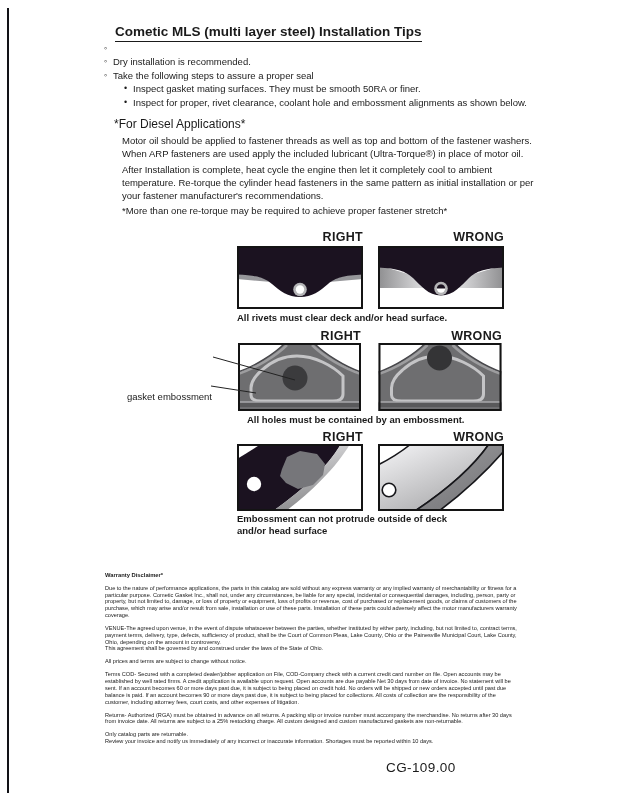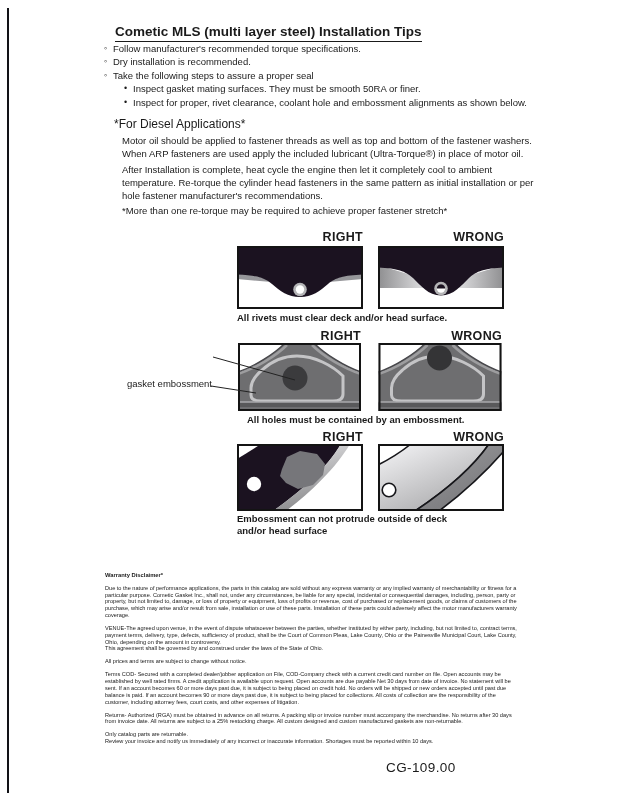--- a/index.html
+++ b/index.html
@@ -38,21 +38,20 @@
 
 <div id="page">
 
   <div id="left-rule" class="abs"></div>
 
   <div id="doc-title" class="abs">Cometic MLS (multi layer steel) Installation Tips</div>
 
   <div id="tips" class="abs">
     <div class="tip-row">
         <span class="tip-marker">◦</span>
-        <span>Follow manufacturer's recommended torque specifications.</span>
       </div>
     <div class="tip-row">
         <span class="tip-marker">◦</span>
         <span>Dry installation is recommended.</span>
       </div>
     <div class="tip-row">
         <span class="tip-marker">◦</span>
         <span>Take the following steps to assure a proper seal</span>
       </div>
     <div class="tip-row sub">
@@ -60,21 +59,21 @@
         <span>Inspect gasket mating surfaces.  They must be smooth 50RA or finer.</span>
       </div>
     <div class="tip-row sub">
         <span class="tip-marker">•</span>
         <span>Inspect for proper, rivet clearance, coolant hole and embossment alignments as shown below.</span>
       </div>
   </div>
 
   <div id="diesel-heading" class="abs">*For Diesel Applications*</div>
   <div id="diesel-para1" class="abs para">Motor oil should be applied to fastener threads as well as top and bottom of the fastener washers. When ARP fasteners are used apply the included lubricant (Ultra-Torque®) in place of motor oil.</div>
-  <div id="diesel-para2" class="abs para">After Installation is complete, heat cycle the engine then let it completely cool to ambient temperature. Re-torque the cylinder head fasteners in the same pattern as initial installation or per hole fastener manufacturer's recommendations.</div>
+  <div id="diesel-para2" class="abs para">After Installation is complete, heat cycle the engine then let it completely cool to ambient temperature. Re-torque the cylinder head fasteners in the same pattern as initial installation or per your fastener manufacturer's recommendations.</div>
   <div id="diesel-note" class="abs para">*More than one re-torque may be required to achieve proper fastener stretch*</div>
 
   <div class="abs rw-label" style="left:237px;top:230px;">RIGHT</div>
   <div class="abs rw-label" style="left:378px;top:230px;">WRONG</div>
 
   <svg class="abs" style="left:237px;top:246px;" width="126" height="63" viewBox="0 0 126 63">
     <rect x="0" y="0" width="126" height="63" fill="#ffffff"></rect>
     <polygon points="0,25 46,37 0,33" fill="#96969a"></polygon>
     <polygon points="126,25 80,37 126,33" fill="#96969a"></polygon>
     <path d="M0,0 H126 V28.5 C106,29.5 99,31.5 91,38 C83,45 75,51 63,51 C51,51 43,45 35,38 C27,31.5 20,29.5 0,28.5 Z" fill="#1b1220"></path>
@@ -102,21 +101,21 @@
     <circle cx="63" cy="42.5" r="4.2" fill="#ffffff"></circle>
     <path d="M58.8,42.5 A4.2 4.2 0 0 1 67.2,42.5 Z" fill="#1b1220"></path>
     <rect x="1" y="1" width="124" height="61" fill="none" stroke="#141414" stroke-width="2"></rect>
   </svg>
 
   <div class="abs caption" style="left:237px;top:312px;">All rivets must clear deck and/or head surface.</div>
 
   <div class="abs rw-label" style="left:237px;top:329px;width:124px;">RIGHT</div>
   <div class="abs rw-label" style="left:378px;top:329px;width:124px;">WRONG</div>
 
-  <div class="abs side-label" style="top:379px;">gasket embossment</div>
+  <div class="abs side-label" style="top:392px;">gasket embossment</div>
 
   <svg class="abs" style="left:238px;top:343px;" width="123" height="68" viewBox="0 0 123 68">
     <rect x="0" y="0" width="123" height="68" fill="#6e6e70"></rect>
     <path d="M0,0 L47,0 C36,11 17,23 0,29 Z" fill="#ffffff"></path>
     <path d="M76,0 L123,0 L123,29 C106,23 87,11 76,0 Z" fill="#ffffff"></path>
     <path d="M49,2 C38,13 18,25 0,31" fill="none" stroke="#9d9d9f" stroke-width="2.5"></path>
     <path d="M74,2 C85,13 105,25 123,31" fill="none" stroke="#9d9d9f" stroke-width="2.5"></path>
     <path d="M47,0 C36,11 17,23 0,29" fill="none" stroke="#46464a" stroke-width="1.2"></path>
     <path d="M76,0 C87,11 106,23 123,29" fill="none" stroke="#46464a" stroke-width="1.2"></path>
     <path d="M13,52 L13,45 C13,39 17,33 24,27 C34,18 46,13 59,13 C77,13 95,23 105,33 L105,51 C105,56 101,58 95,58 L23,58 C16,58 13,56 13,52 Z" fill="none" stroke="#c4c4c6" stroke-width="3"></path>

